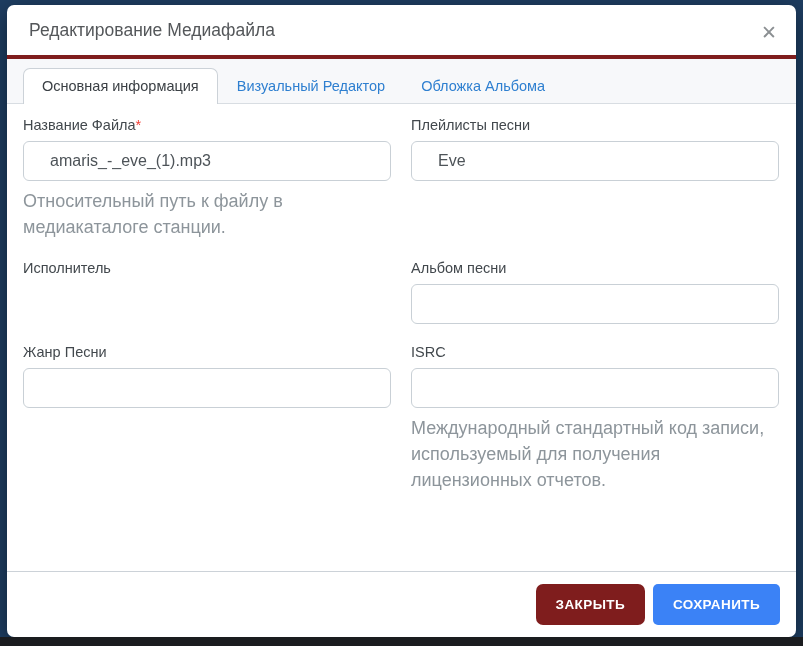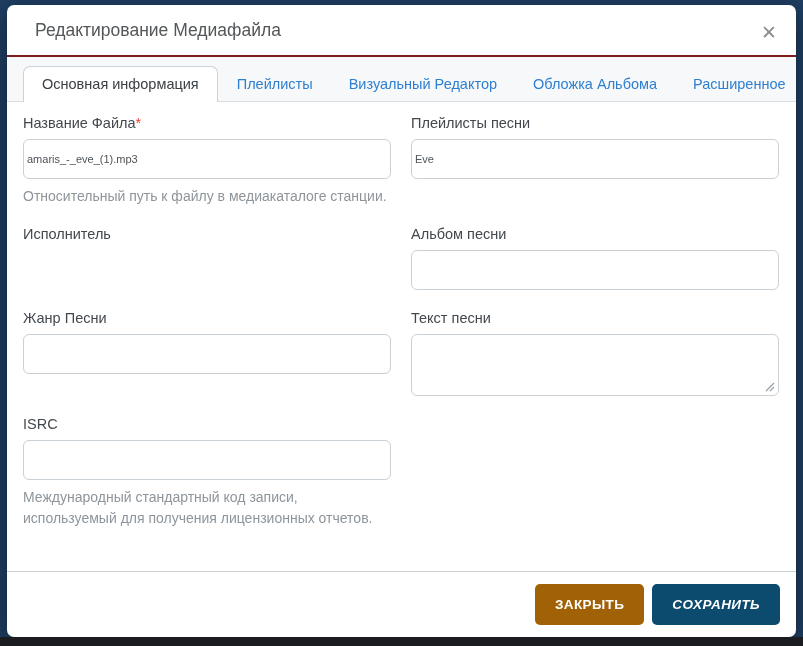--- a/index.html
+++ b/index.html
@@ -15,22 +15,22 @@
   }
   .modal {
     position: absolute; left: 7px; top: 5px; width: 789px; height: 632px;
     background: #ffffff; border-radius: 7px;
     box-shadow: 0 6px 24px rgba(0,0,0,.45);
     display: flex; flex-direction: column; overflow: hidden;
   }
   
   .modal-header {
     position: relative;
-    padding: 15px 16px 14px 28px;
-    border-bottom: 2px solid #7f1d1d;
+    padding: 15px 16px 14px 22px;
+    border-bottom: 4px solid #7f1d1d;
   }
   .modal-title { font-size: 17.5px; font-weight: 500; color: #54575a; }
   .close-btn {
     position: absolute; right: 13px; top: 12px;
     background: none; border: none; cursor: pointer;
     font-size: 19px; line-height: 1; color: #8b8f92; padding: 6px;
     font-family: "DejaVu Sans", sans-serif;
   }
   
   .tabbar {
@@ -63,68 +63,66 @@
     align-content: start;
     gap: 20px;
   }
   .field-label {
     display: block; font-size: 14.5px; color: #42484d; margin-bottom: 8px;
   }
   .req { color: #f13d34; }
   .text-input {
     width: 100%; height: 40px;
     border: 1px solid #c9d0d6; border-radius: 6px;
-    padding: 0 3px; font-size: 11px; color: #4d5358;
+    padding: 0 26px; font-size: 16px; color: #4d5358;
     font-family: "Liberation Sans", sans-serif;
     background: #fff; outline: none;
   }
   .textarea-wrap { position: relative; }
   .text-area {
     width: 100%; height: 62px;
     border: 1px solid #c9d0d6; border-radius: 6px;
     padding: 8px 13px; font-size: 14.5px; color: #4d5358;
     font-family: "Liberation Sans", sans-serif;
     background: #fff; outline: none; resize: none; display: block;
   }
   .resize-handle { position: absolute; right: 4px; bottom: 4px; }
   .helper {
-    font-size: 14px; color: #8d959b; margin-top: 7px; line-height: 1.45;
+    font-size: 18px; color: #8d959b; margin-top: 7px; line-height: 1.45;
     max-width: 370px;
   }
   
   .modal-footer {
     border-top: 1px solid #ccd2d8;
     padding: 12px 16px;
     display: flex; justify-content: flex-end; gap: 8px;
   }
   .btn {
     height: 41px; padding: 0 20px; border: none; border-radius: 5px;
     font-family: "Liberation Sans", sans-serif;
     font-size: 13.5px; font-weight: 700; letter-spacing: .4px;
     color: #ffffff; cursor: pointer;
   }
-  .btn-secondary { background: #a16207; }
-  .btn-primary { background: #0c4a6e; font-style: italic; }
+  .btn-secondary { background: #7f1d1d; border-radius: 7px; }
+  .btn-primary { background: #3b82f6; }
 </style>
 </head>
 <body>
 
 <div class="modal">
 
   <div class="modal-header">
     <span class="modal-title">Редактирование Медиафайла</span>
     <button class="close-btn">✕</button>
   </div>
 
   <div class="tabbar">
     <div class="tab active">Основная информация</div>
-    <div class="tab">Плейлисты</div>
     <div class="tab">Визуальный Редактор</div>
     <div class="tab">Обложка Альбома</div>
-    <div class="tab">Расширенное</div>
   </div>
 
   <div class="modal-body">
 
     <div class="field">
       <label class="field-label"><span>Название Файла</span><span class="req">*</span></label>
       <input class="text-input" type="text" value="amaris_-_eve_(1).mp3" style="">
       <div class="helper">Относительный путь к файлу в медиакаталоге станции.</div>
     </div>
     <div class="field">
@@ -137,29 +135,20 @@
     </div>
     <div class="field">
       <label class="field-label">Альбом песни</label>
       <input class="text-input" type="text" value="" style="">
     </div>
 
     <div class="field">
       <label class="field-label">Жанр Песни</label>
       <input class="text-input" type="text" value="" style="">
     </div>
-    <div class="field">
-      <label class="field-label">Текст песни</label>
-      <div class="textarea-wrap">
-        <textarea class="text-area" style=""></textarea>
-        <svg class="resize-handle" width="10" height="10" viewBox="0 0 10 10">
-          <path d="M9 1 L1 9 M9 5 L5 9" stroke="#9aa0a6" stroke-width="1.2" fill="none"></path>
-        </svg>
-      </div>
-    </div>
 
     <div class="field">
       <label class="field-label">ISRC</label>
       <input class="text-input" type="text" value="" style="">
       <div class="helper">Международный стандартный код записи, используемый для получения лицензионных отчетов.</div>
     </div>
 
   </div>
 
   <div class="modal-footer">

